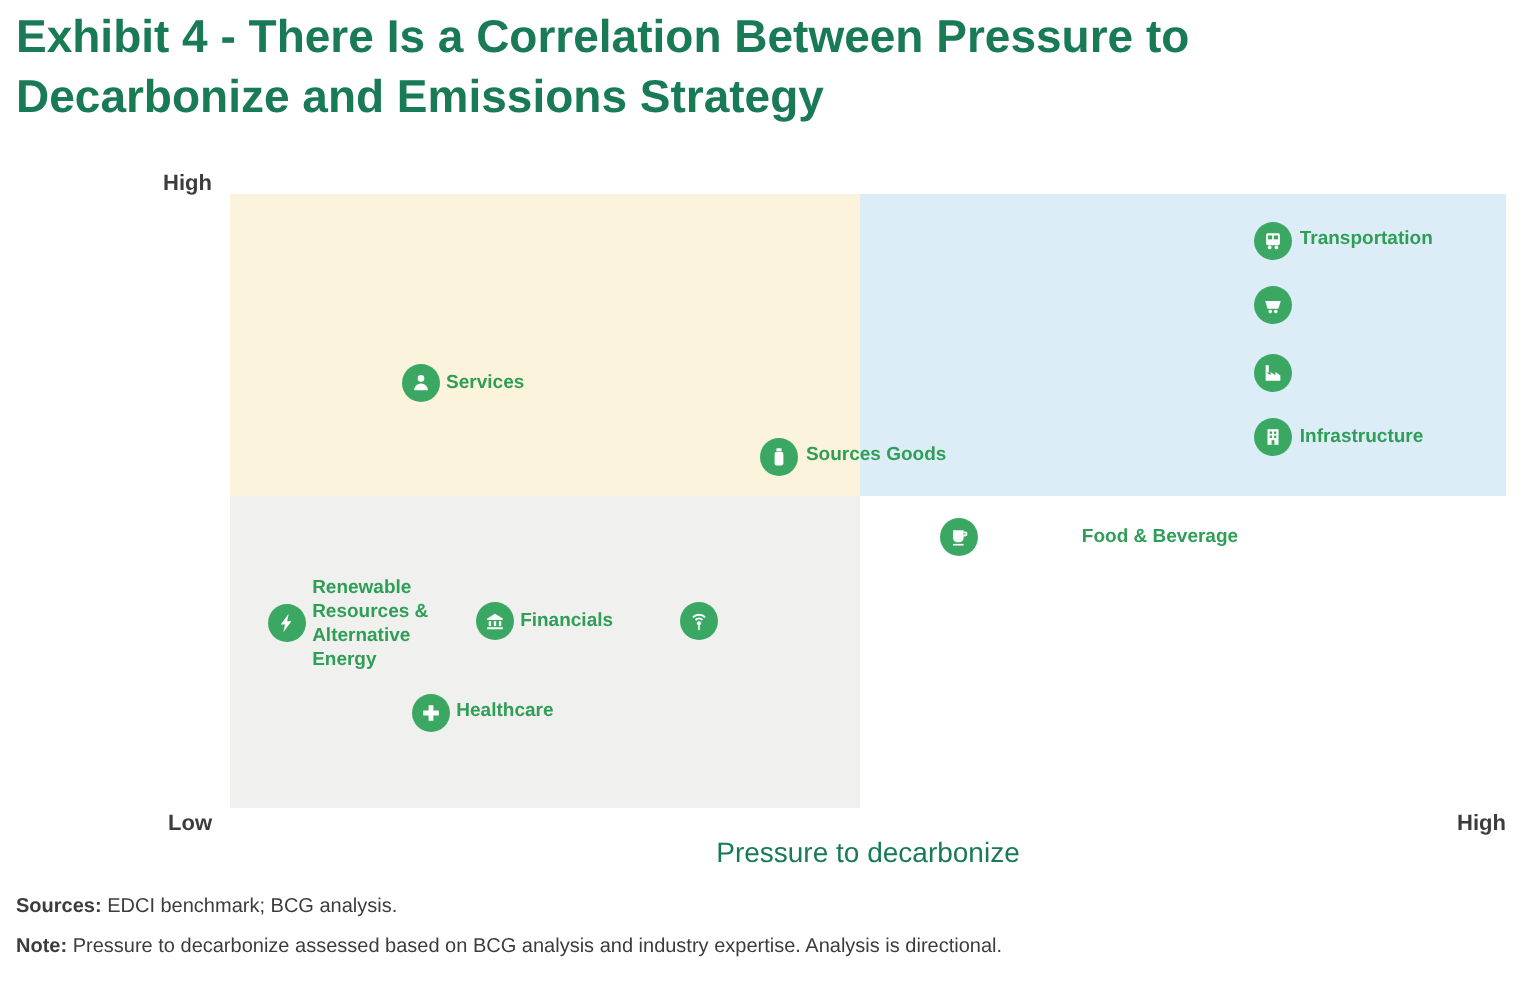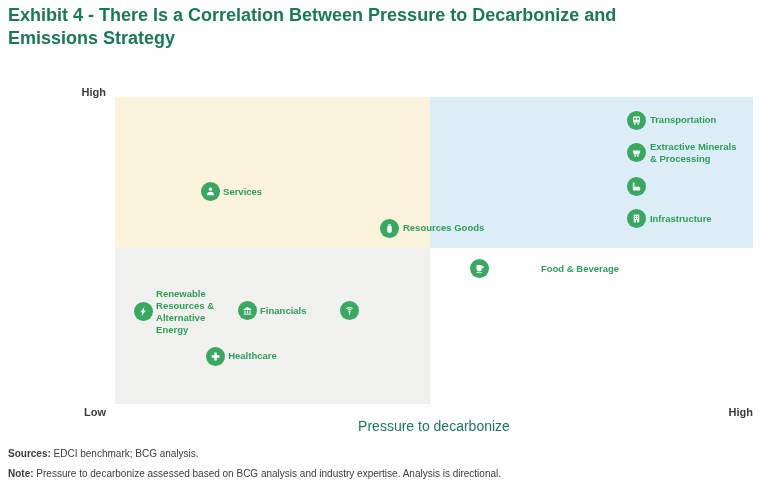--- a/index.html
+++ b/index.html
@@ -8,21 +8,21 @@
     --marker-green:#3AA862;
     --axis-text:#3C3C3C;
   }
   html,body{margin:0;padding:0;background:#fff;}
   .page{
     position:relative;width:768px;height:500px;background:#fff;
     font-family:"Liberation Sans", sans-serif;overflow:hidden;
   }
   .title{
     position:absolute;left:8px;top:4px;width:700px;margin:0;
-    font-size:18px;line-height:1.3;font-weight:700;color:var(--title-green);
+    font-size:23px;line-height:1.3;font-weight:700;color:var(--title-green);
   }
   .plot{position:absolute;left:115px;top:97px;width:638px;height:307px;background:#fff;}
   .quad{position:absolute;z-index:0;}
   .tick{position:absolute;font-size:11px;font-weight:700;color:var(--axis-text);}
   .tick-high-top{left:58px;top:86px;width:48px;text-align:right;}
   .tick-low{left:58px;top:406px;width:48px;text-align:right;}
   .tick-high-right{left:705px;top:406px;width:48px;text-align:right;}
   .ylabel{
     position:absolute;left:2px;top:221px;width:108px;text-align:center;
     font-size:11px;line-height:1.3;color:var(--axis-text);
@@ -69,39 +69,38 @@
           <path d="M4.5 20a7.5 7.5 0 0 1 15 0z"></path>
         </svg>
       </div>
       <div class="plabel right nowrap" style="left: 108.062px; top: 94.863px;">Services</div>
       <div class="pcircle" style="left: 265.478px; top: 121.589px;">
         <svg viewBox="0 0 24 24" width="11" height="11" fill="#ffffff" aria-hidden="true">
           <rect x="9.2" y="2.5" width="5.6" height="3.2" rx="0.6"></rect>
           <rect x="7.2" y="6.2" width="9.6" height="15" rx="2.4"></rect>
         </svg>
       </div>
-      <div class="plabel right nowrap" style="left: 287.978px; top: 131.089px;">Resources Goods</div>
+      <div class="plabel right nowrap" style="left: 287.978px; top: 131.089px;">Sources Goods</div>
       <div class="pcircle" style="left: 512.384px; top: 13.525px;">
         <svg viewBox="0 0 24 24" width="11" height="11" fill="#ffffff" aria-hidden="true">
           <rect x="4.5" y="3.5" width="15" height="13" rx="2"></rect>
           <rect x="6.5" y="6" width="4.6" height="4.2" fill="#3AA862"></rect>
           <rect x="12.9" y="6" width="4.6" height="4.2" fill="#3AA862"></rect>
           <circle cx="8.3" cy="19" r="2"></circle>
           <circle cx="15.7" cy="19" r="2"></circle>
         </svg>
       </div>
       <div class="plabel right nowrap" style="left: 534.884px; top: 23.025px;">Transportation</div>
       <div class="pcircle" style="left: 512.384px; top: 46.374px;">
         <svg viewBox="0 0 24 24" width="11" height="11" fill="#ffffff" aria-hidden="true">
           <path d="M3.5 7.5h17l-2.6 8.6H6.1z"></path>
           <circle cx="9" cy="19.2" r="2"></circle>
           <circle cx="15" cy="19.2" r="2"></circle>
         </svg>
       </div>
-      <div class="plabel right" style="width: 90px; left: 534.884px; top: 55.874px;">Extractive Minerals &amp; Processing</div>
       <div class="pcircle" style="left: 512.384px; top: 80.451px;">
         <svg viewBox="0 0 24 24" width="11" height="11" fill="#ffffff" aria-hidden="true">
           <rect x="4" y="3.5" width="3.4" height="8"></rect>
           <path d="M4 20.5V10.8l5.4 3.6v-3.6l5.3 3.6v-3.6l5.3 4v5.7z"></path>
         </svg>
       </div>
       <div class="pcircle" style="left: 512.384px; top: 112.379px;">
         <svg viewBox="0 0 24 24" width="11" height="11" fill="#ffffff" aria-hidden="true">
           <rect x="6" y="3.5" width="12" height="17"></rect>
           <rect x="8.4" y="6" width="2.6" height="2.6" fill="#3AA862"></rect>

